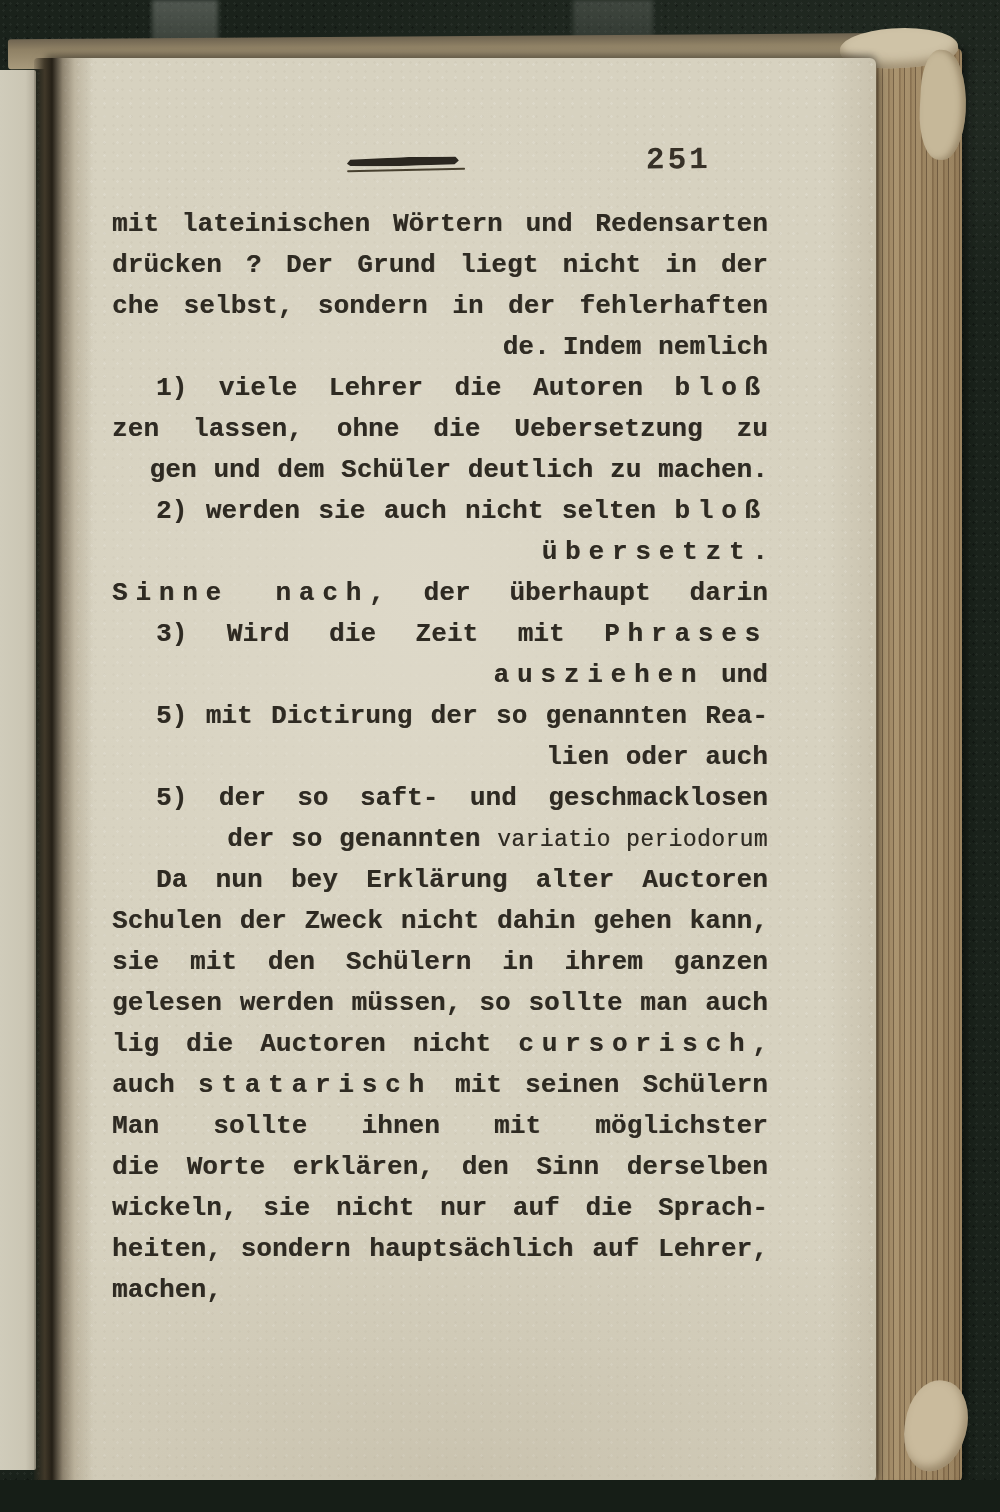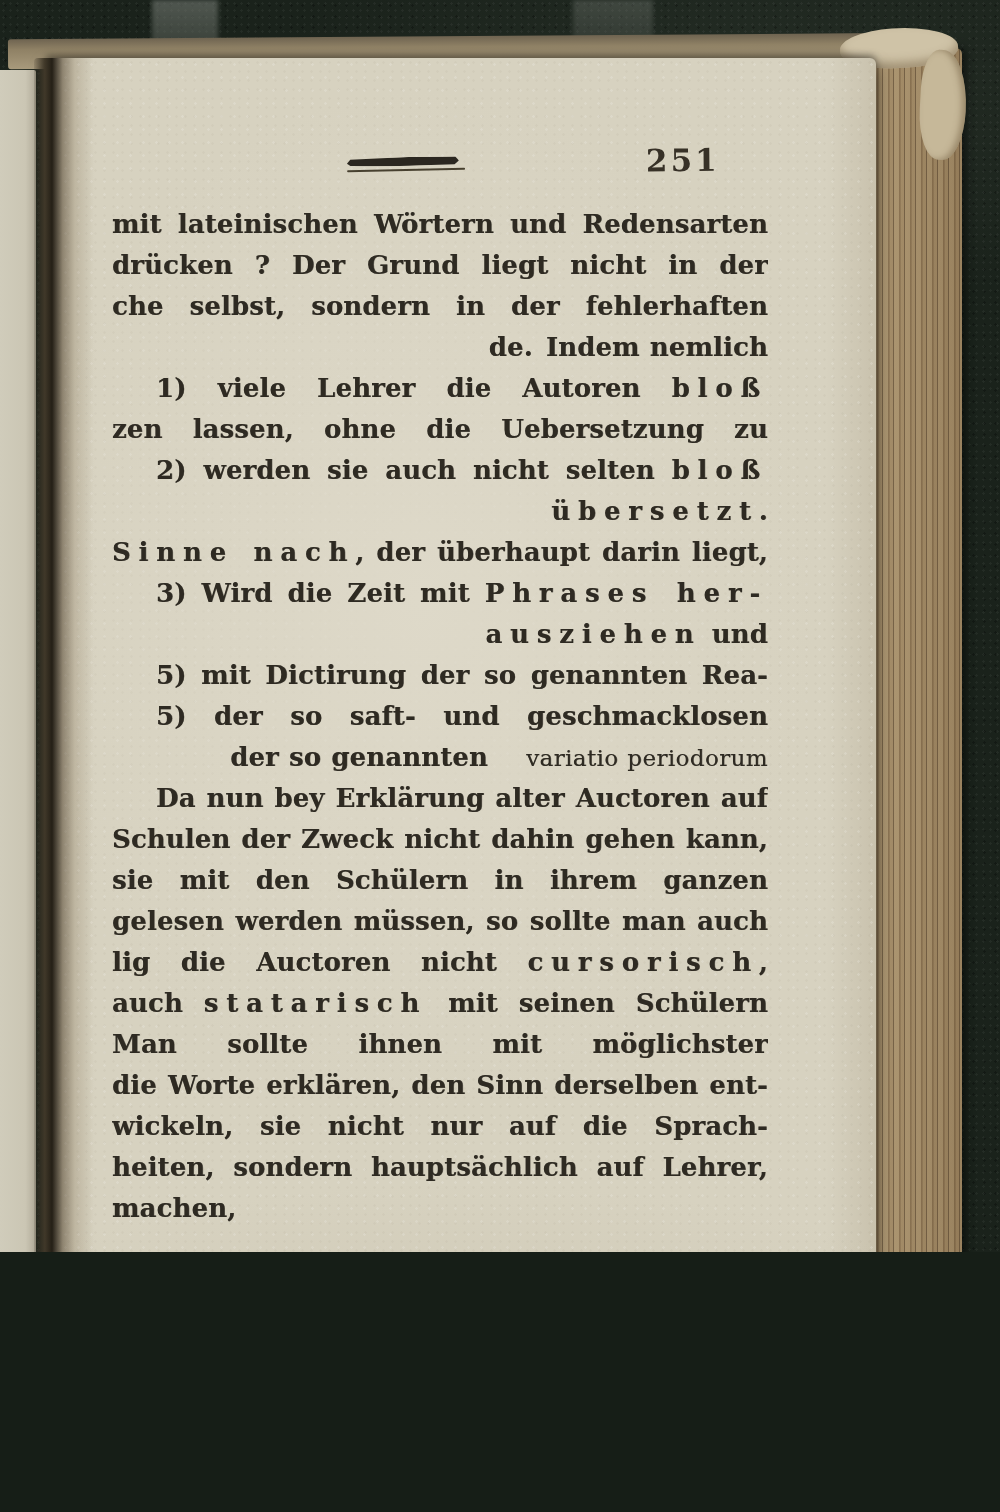--- a/index.html
+++ b/index.html
@@ -1,28 +1,29 @@
 <!DOCTYPE html>
 <html><head>
 <meta charset="utf-8">
 <style>
   html,body{margin:0;padding:0;}
   body{
     width:1000px;height:1512px;overflow:hidden;
     font-family:"DejaVu Serif", serif;
     background:#161e17;
   }
-  .scene{position:relative;width:1000px;height:1252px;
+  .scene{position:relative;width:1000px;height:1480px;
     background-color:#1a221b;
     background-image:
       radial-gradient(rgba(255,255,255,0.045) 1px, transparent 1.4px),
       radial-gradient(rgba(0,0,0,0.25) 1px, transparent 1.4px),
       radial-gradient(ellipse 700px 300px at 75% 8%, rgba(70,80,68,0.25), transparent 70%);
     background-size:7px 7px, 11px 11px, 100% 100%;
     overflow:hidden;
+    font-family:Liberation Mono, monospace;
   }
   .gray-band{position:absolute;top:0;background:linear-gradient(180deg,#7d837c,#5a6058 70%,rgba(60,66,58,0));
     opacity:0.55;filter:blur(2px);}
   .band-a{left:152px;width:66px;height:58px;}
   .band-b{left:573px;width:80px;height:52px;opacity:0.35;}
 
   
   .top-edge{position:absolute;left:8px;top:36px;width:905px;height:30px;
     background:linear-gradient(180deg,#6e6350 0%,#8f8165 35%,#a89a7c 100%);
     transform:rotate(-0.4deg);border-radius:3px;}
@@ -83,21 +84,21 @@
   
   .textblock{position:absolute;left:66px;top:146px;width:656px;color:#2e2a22;}
   .line{height:41px;line-height:41px;font-size:26px;font-weight:bold;overflow:hidden;
     letter-spacing:0.1px;word-spacing:1px;
     text-shadow:0.4px 0.4px 0 rgba(46,42,34,0.55);}
   .line.just{text-align:justify;text-align-last:justify;-moz-text-align-last:justify;}
   .line.left{text-align:right;}
   .line.right{text-align:left;}
   .line.indent{text-indent:44px;}
   .line .spaced{letter-spacing:0.30em;}
-  .line .antiqua{font-weight:400;font-size:23px;letter-spacing:0.4px;margin-left:28px;}
+  .line .antiqua{font-weight:400;font-size:23px;letter-spacing:0.4px;}
 </style>
 </head>
 <body>
 
 <div class="scene">
 
   <div class="gray-band band-a"></div>
   <div class="gray-band band-b"></div>
 
   <div class="top-edge"></div>
@@ -116,26 +117,28 @@
     </div>
     <div class="pagenum">251</div>
 
     <div class="textblock">
         <div class="line just"><span>mit lateinischen Wörtern und Redensarten aus-</span></div>
         <div class="line just"><span>drücken ? Der Grund liegt nicht in der Spra-</span></div>
         <div class="line just"><span>che selbst, sondern in der fehlerhaften Metho-</span></div>
         <div class="line left"><span>de. Indem nemlich</span></div>
         <div class="line just indent"><span>1) viele Lehrer die Autoren </span><span class="spaced">bloß übersez-</span></div>
         <div class="line just"><span>zen lassen, ohne die Uebersetzung zu rechtferti-</span></div>
+        <div class="line left"><span>gen und dem Schüler deutlich zu machen.</span></div>
         <div class="line just indent"><span>2) werden sie auch nicht selten </span><span class="spaced">bloß dem</span></div>
         <div class="line left"><span class="spaced">übersetzt</span><span>.</span></div>
         <div class="line just"><span class="spaced">Sinne nach</span><span>, der überhaupt darin liegt,</span></div>
         <div class="line just indent"><span>3) Wird die Zeit mit </span><span class="spaced">Phrases her-</span></div>
         <div class="line left"><span class="spaced">ausziehen</span><span> und</span></div>
         <div class="line just indent"><span>5) mit Dictirung der so genannten Rea-</span></div>
+        <div class="line left"><span>lien oder auch</span></div>
         <div class="line just indent"><span>5) der so saft- und geschmacklosen Methode,</span></div>
         <div class="line left"><span>der so genannten </span><span class="antiqua">variatio periodorum</span></div>
         <div class="line just indent"><span>Da nun bey Erklärung alter Auctoren auf</span></div>
         <div class="line just"><span>Schulen der Zweck nicht dahin gehen kann,</span></div>
         <div class="line just"><span>sie mit den Schülern in ihrem ganzen Umfan-</span></div>
         <div class="line just"><span>gelesen werden müssen, so sollte man auch bil-</span></div>
         <div class="line just"><span>lig die Auctoren nicht </span><span class="spaced">cursorisch</span><span>, sondern</span></div>
         <div class="line just"><span>auch </span><span class="spaced">statarisch</span><span> mit seinen Schülern lesen.</span></div>
         <div class="line just"><span>Man sollte ihnen mit möglichster Genauigkeit</span></div>
         <div class="line just"><span>die Worte erklären, den Sinn derselben ent-</span></div>

